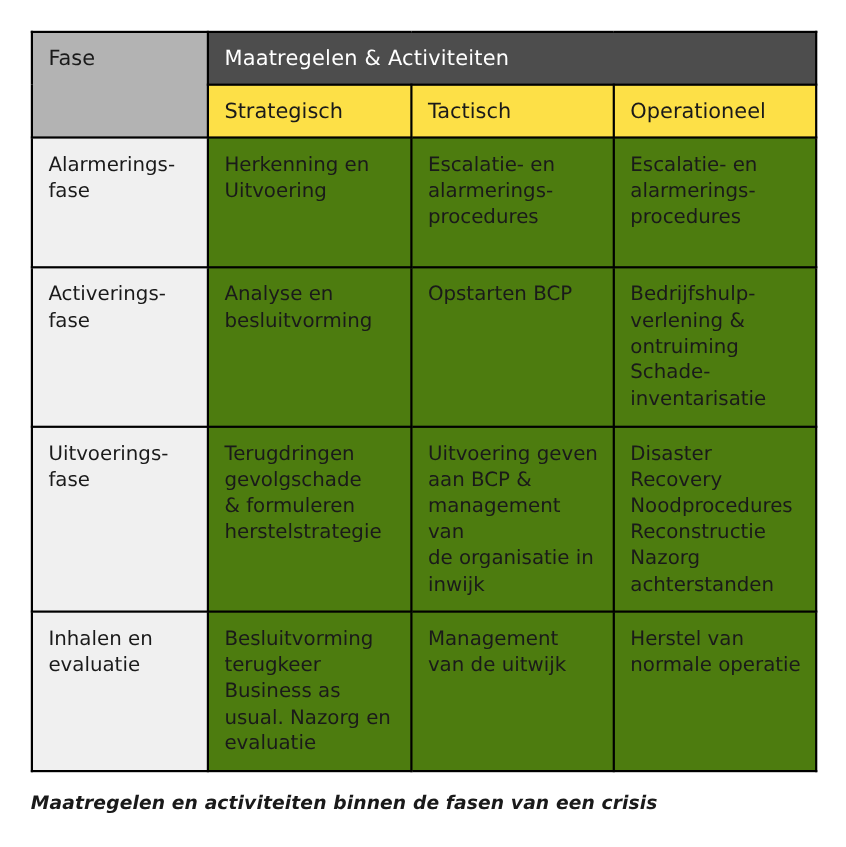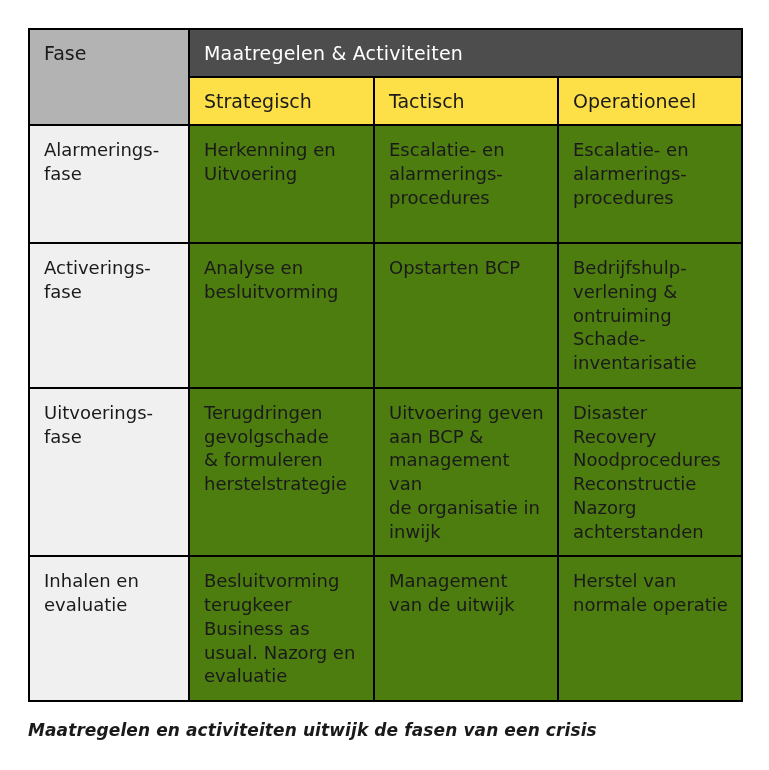--- a/index.html
+++ b/index.html
@@ -198,15 +198,15 @@
           <span class="line">van de uitwijk</span>
         </td>
         <td class="cell">
           <span class="line">Herstel van</span>
           <span class="line">normale operatie</span>
         </td>
       </tr>
     </tbody>
   </table>
 
-  <div class="caption">Maatregelen en activiteiten uitwijk de fasen van een crisis</div>
+  <div class="caption">Maatregelen en activiteiten binnen de fasen van een crisis</div>
 
 </div>
 
 </body></html>

